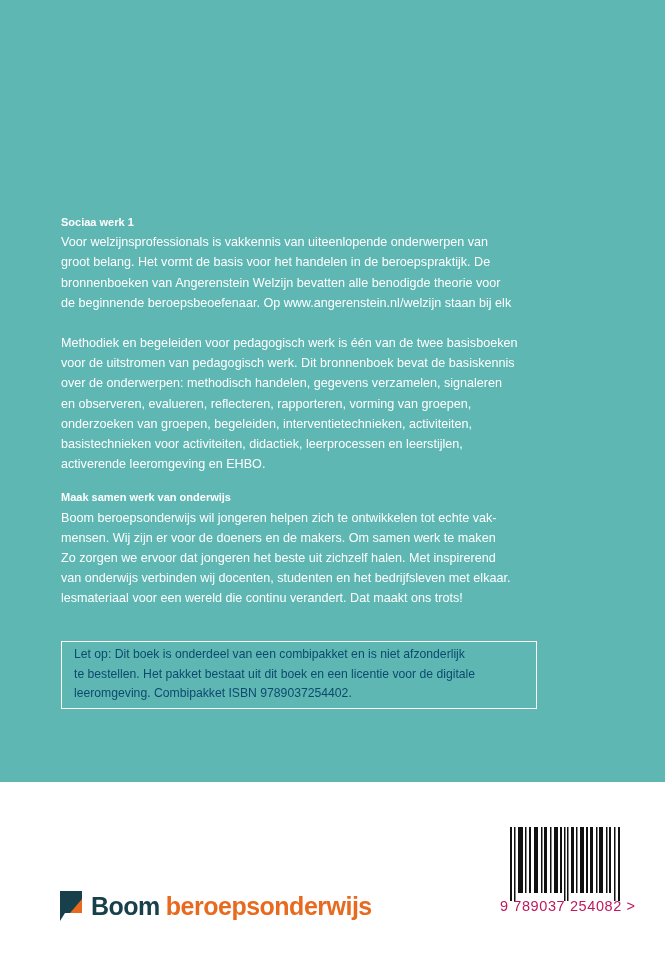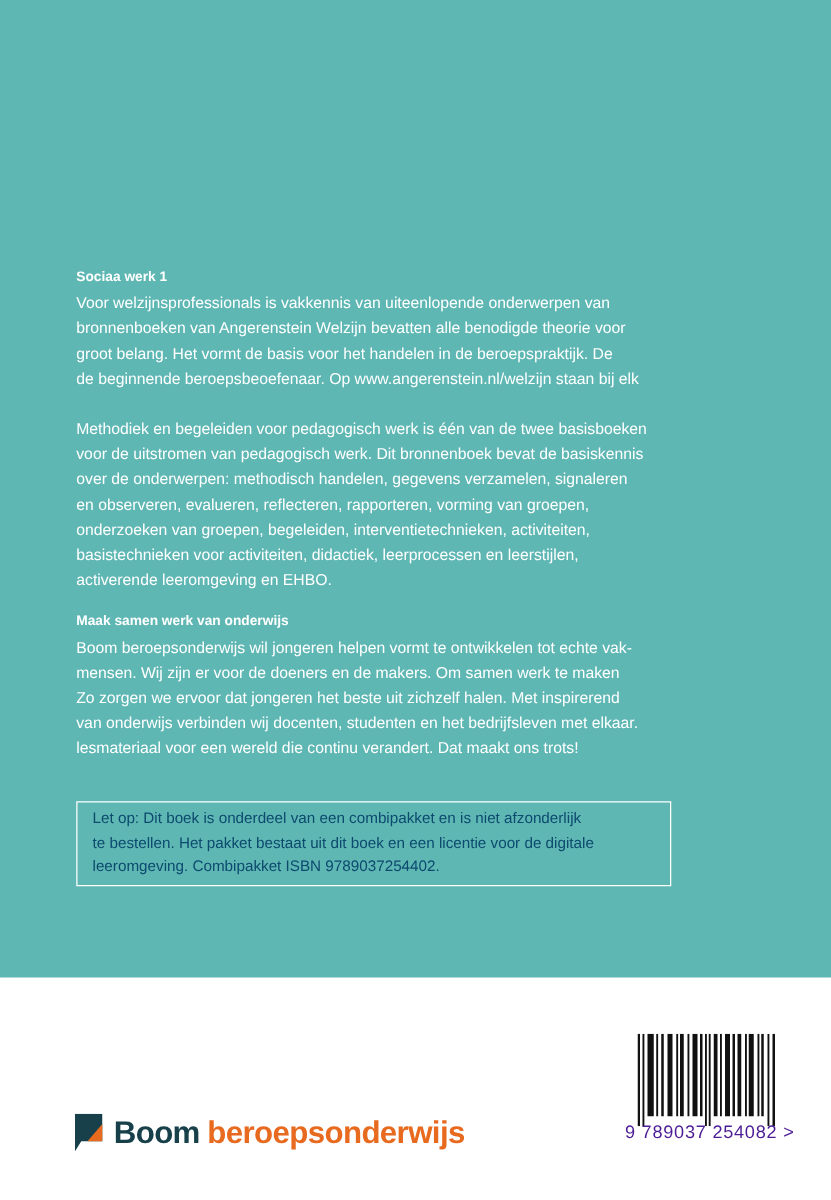--- a/index.html
+++ b/index.html
@@ -24,51 +24,51 @@
       border: 1.5px solid #ffffff; box-sizing: border-box;
       padding: 3px 0 0 12px; color: #0c4a6e; font-size: 12.2px; line-height: 19.5px;
     }
     .logo { position: absolute; left: 60px; top: 889px; height: 34px; display: flex; align-items: center; }
     .logo-mark { width: 22px; height: 30px; margin-right: 9px; }
     .logo-text { font-size: 25px; font-weight: bold; letter-spacing: -0.5px; }
     .logo-boom { color: #17404a; }
     .logo-beroeps { color: #e86a1e; margin-left: 6px; }
     .barcode { position: absolute; left: 510px; top: 827px; width: 112px; height: 74px; }
     .isbn-text {
-      position: absolute; left: 500px; top: 898px; font-size: 14.5px; color: #4c1d95;
+      position: absolute; left: 500px; top: 898px; font-size: 14.5px; color: #be185d;
       letter-spacing: 0.6px; white-space: pre;
     }
   </style>
 </head>
 <body>
 
 <div class="teal-band"></div>
 
 <div class="content">
   <div class="heading">Sociaa werk 1</div>
   <div>
     <div class="para">Voor welzijnsprofessionals is vakkennis van uiteenlopende onderwerpen van</div>
+    <div class="para">groot belang. Het vormt de basis voor het handelen in de beroepspraktijk. De</div>
     <div class="para">bronnenboeken van Angerenstein Welzijn bevatten alle benodigde theorie voor</div>
-    <div class="para">groot belang. Het vormt de basis voor het handelen in de beroepspraktijk. De</div>
     <div class="para">de beginnende beroepsbeoefenaar. Op www.angerenstein.nl/welzijn staan bij elk</div>
   </div>
   <div class="gap"></div>
   <div>
     <div class="para">Methodiek en begeleiden voor pedagogisch werk is één van de twee basisboeken</div>
     <div class="para">voor de uitstromen van pedagogisch werk. Dit bronnenboek bevat de basiskennis</div>
     <div class="para">over de onderwerpen: methodisch handelen, gegevens verzamelen, signaleren</div>
     <div class="para">en observeren, evalueren, reflecteren, rapporteren, vorming van groepen,</div>
     <div class="para">onderzoeken van groepen, begeleiden, interventietechnieken, activiteiten,</div>
     <div class="para">basistechnieken voor activiteiten, didactiek, leerprocessen en leerstijlen,</div>
     <div class="para">activerende leeromgeving en EHBO.</div>
   </div>
   <div class="gap" style="height:13px"></div>
   <div class="heading">Maak samen werk van onderwijs</div>
   <div>
-    <div class="para">Boom beroepsonderwijs wil jongeren helpen vormt te ontwikkelen tot echte vak-</div>
+    <div class="para">Boom beroepsonderwijs wil jongeren helpen zich te ontwikkelen tot echte vak-</div>
     <div class="para">mensen. Wij zijn er voor de doeners en de makers. Om samen werk te maken</div>
     <div class="para">Zo zorgen we ervoor dat jongeren het beste uit zichzelf halen. Met inspirerend</div>
     <div class="para">van onderwijs verbinden wij docenten, studenten en het bedrijfsleven met elkaar.</div>
     <div class="para">lesmateriaal voor een wereld die continu verandert. Dat maakt ons trots!</div>
   </div>
 </div>
 
 <div class="notice">
   <div>Let op: Dit boek is onderdeel van een combipakket en is niet afzonderlijk</div>
   <div>te bestellen. Het pakket bestaat uit dit boek en een licentie voor de digitale</div>

